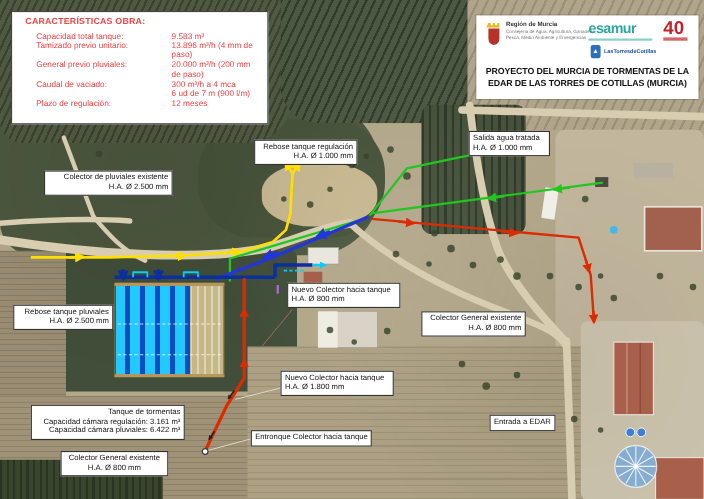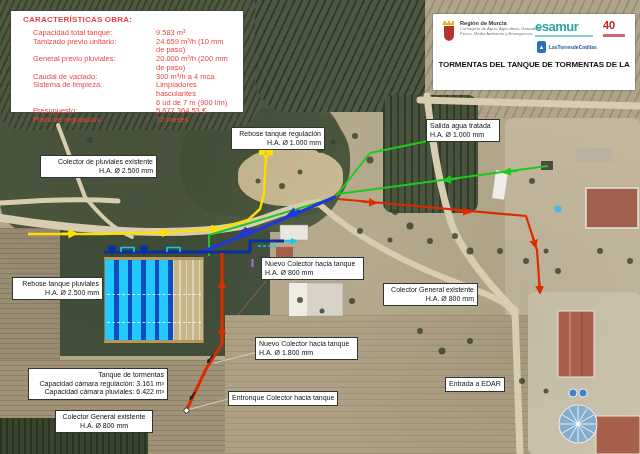--- a/index.html
+++ b/index.html
@@ -69,21 +69,21 @@
   .titleblock{position:absolute;left:433px;top:14px;width:202px;height:76px;background:#fff;
          box-shadow:0 0 0 1px rgba(0,0,0,.15);padding:3px 5px;color:#111;}
   .tb-title{position:absolute;left:0;right:0;top:46px;text-align:center;font-size:8px;
          font-weight:bold;line-height:10.5px;letter-spacing:-.1px;}
   .murcia{position:absolute;left:9px;top:6px;display:flex;gap:4px;}
   .m-txt .m-name{font-size:5.6px;font-weight:bold;color:#333;}
   .m-txt .m-dep{font-size:4.2px;color:#777;line-height:5px;}
   .esamur{position:absolute;left:102px;top:3px;}
   .es-txt{font-size:13px;font-weight:bold;color:var(--esamur_teal);letter-spacing:-.5px;}
   .es-bar{display:block;width:58px;height:2px;background:var(--esamur_teal);opacity:.55;margin-top:0;}
-  .forty{position:absolute;left:170px;top:4px;font-size:11px;font-weight:bold;color:var(--logo40_red);line-height:15px;}
+  .forty{position:absolute;left:170px;top:4px;font-size:17px;font-weight:bold;color:var(--logo40_red);line-height:15px;}
   .forty .f-sub{display:block;width:22px;height:2.5px;background:var(--logo40_red);opacity:.7;margin-top:1px;}
   .torres{position:absolute;left:104px;top:27px;display:flex;gap:3px;align-items:center;}
   .t-badge{width:9px;height:12px;background:var(--torres_blue);border-radius:2px;color:#fff;
            font-size:6px;text-align:center;line-height:12px;}
   .t-name{font-size:5px;font-weight:bold;color:#1b4f9e;}
   .co{position:absolute;background:#fff;border:.7px solid #333;font-size:7px;line-height:8.5px;
       padding:2px 3px;color:#111;white-space:nowrap;}
 </style>
 </head>
 <body>
@@ -272,41 +272,33 @@
   </div>
 
   <div class="specs">
     <div class="ttl">CARACTERÍSTICAS OBRA:</div>
     <div class="spec-row">
         <span class="sl">Capacidad total tanque:</span>
         <span class="sv">9.583 m³</span>
       </div>
     <div class="spec-row">
         <span class="sl">Tamizado previo unitario:</span>
-        <span class="sv">24.659 m³/h (10 mm de paso)</span>
+        <span class="sv">13.896 m³/h (4 mm de paso)</span>
       </div>
     <div class="spec-row">
         <span class="sl">General previo pluviales:</span>
         <span class="sv">20.000 m³/h (200 mm de paso)</span>
       </div>
     <div class="spec-row">
         <span class="sl">Caudal de vaciado:</span>
         <span class="sv">300 m³/h a 4 mca</span>
       </div>
     <div class="spec-row">
-        <span class="sl">Sistema de limpieza:</span>
-        <span class="sv">Limpiadores basculantes</span>
-      </div>
-    <div class="spec-row">
         <span class="sl"></span>
         <span class="sv">6 ud de 7 m (900 l/m)</span>
-      </div>
-    <div class="spec-row">
-        <span class="sl">Presupuesto:</span>
-        <span class="sv">5.677.364,53 €</span>
       </div>
     <div class="spec-row">
         <span class="sl">Plazo de regulación:</span>
         <span class="sv">12 meses</span>
       </div>
   </div>
 
   <div class="titleblock">
     <div class="murcia">
       <svg width="14" height="22" viewBox="0 0 14 22">
@@ -325,21 +317,22 @@
     </div>
     <div class="forty">
       <span>40</span>
       <span class="f-sub"></span>
     </div>
     <div class="torres">
       <span class="t-badge">▲</span>
       <span class="t-name">LasTorresdeCotillas</span>
     </div>
     <div class="tb-title">
-      <div>TORMENTAS DEL TANQUE DE TORMENTAS DE LA</div>
+      <div>PROYECTO DEL MURCIA DE TORMENTAS DE LA</div>
+      <div>EDAR DE LAS TORRES DE COTILLAS (MURCIA)</div>
     </div>
   </div>
 
   <div class="co" style="left:231px;top:127px;width:94px;text-align:right;">
     <div>Rebose tanque regulación</div>
     <div>H.A. Ø 1.000 mm</div>
   </div>
   <div class="co" style="left:426px;top:119px;width:74px;">
     <div>Salida agua tratada</div>
     <div>H.A. Ø 1.000 mm</div>

